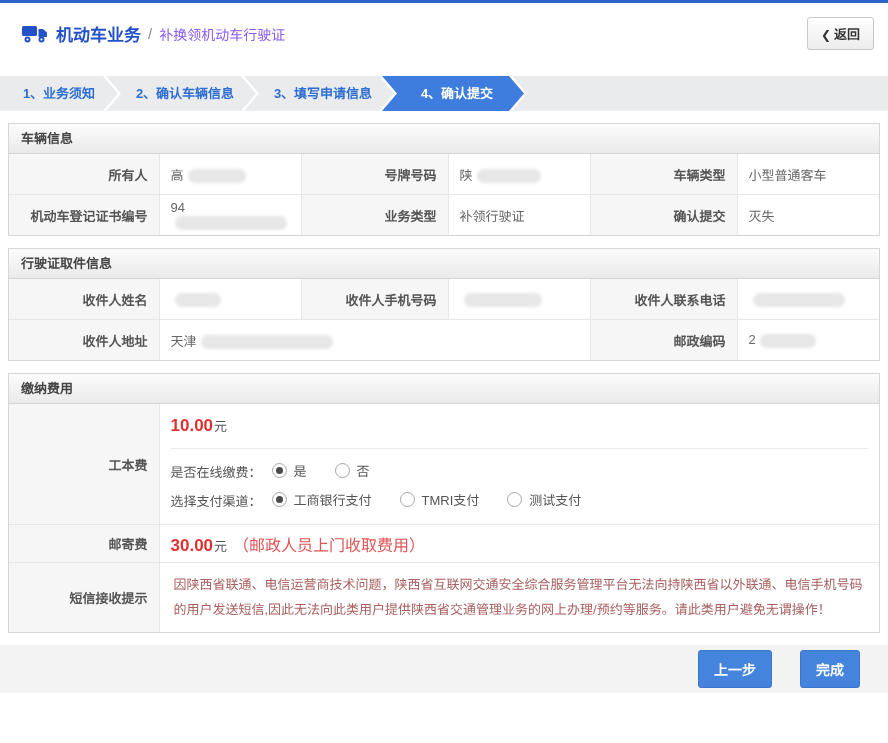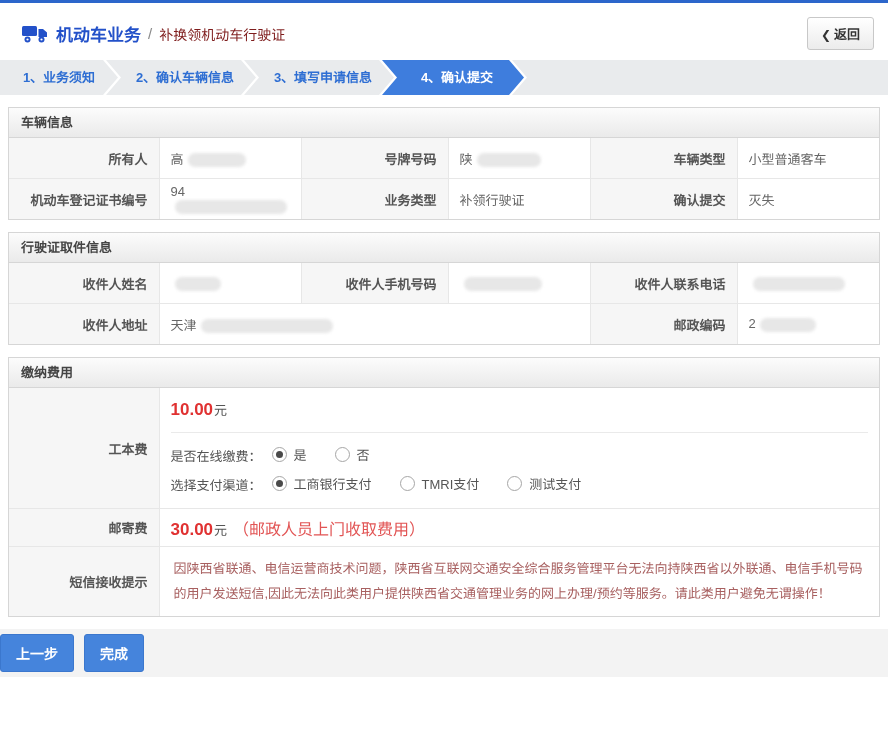--- a/index.html
+++ b/index.html
@@ -8,28 +8,28 @@
     font-family:"Liberation Sans","DejaVu Sans",sans-serif;
     -webkit-font-smoothing:antialiased;
   }
   .top-accent { height:3px; background:var(--brand-blue-dark,#2c66cb); }
 
   
   .page-header { display:flex; align-items:center; padding:14px 14px 10px 22px; }
   .truck-icon { width:26px; height:20px; margin-right:8px; flex:none; }
   .title { color:var(--brand-blue,#2351c9); font-size:17px; font-weight:bold; }
   .sep { color:#8a8a8a; margin:0 7px; font-size:15px; }
-  .subtitle { color:#7f1d1d; font-size:14px; }
+  .subtitle { color:#8b5cf6; font-size:14px; }
   .back-btn { margin-left:auto; background:linear-gradient(#ffffff,#ececec);
     border:1px solid #c8c8c8; border-radius:3px; color:#333; font-size:13px; font-weight:bold;
     padding:6px 13px; cursor:pointer; font-family:inherit; }
   .back-btn .chev { margin-right:3px; font-size:12px; }
 
   
-  .steps { display:flex; height:35px; margin-top:0; }
+  .steps { display:flex; height:35px; margin-top:16px; }
   .step, .step-filler { background:#e9ebed; line-height:35px; text-align:center;
     font-size:13px; font-weight:bold; color:var(--step-blue,#2e6ed3); flex:none;
     white-space:nowrap; overflow:hidden; }
   .step.first { clip-path:polygon(0 0, calc(100% - 15px) 0, 100% 50%, calc(100% - 15px) 100%, 0 100%); }
   .step.mid   { clip-path:polygon(0 0, calc(100% - 15px) 0, 100% 50%, calc(100% - 15px) 100%, 0 100%, 15px 50%);
     margin-left:-12px; padding-left:8px; }
   .step.active { background:var(--step-active,#3e7ddd); color:#fff; }
   .step-filler { flex:1; margin-left:-12px;
     clip-path:polygon(0 0, 100% 0, 100% 100%, 0 100%, 15px 50%); }
 
@@ -69,21 +69,21 @@
   .code-input { width:140px; height:28px; border:1px solid #c9c9c9; border-radius:2px;
     padding:0 8px; font-size:13px; font-family:inherit; color:#333; vertical-align:middle; }
   .code-btn { margin-left:10px; height:31px; padding:0 14px; vertical-align:middle;
     background:linear-gradient(#f9f9f9,#e7e7e7); border:1px solid #bfbfbf; border-radius:2px;
     font-size:13px; font-weight:bold; color:#333; cursor:pointer; font-family:inherit; }
   .sms-cell { padding:10px 14px !important; height:auto !important; }
   .sms-text { color:var(--warn-red,#a86060); font-size:13px; line-height:1.9; }
 
   
   .footer-bar { background:#f3f3f3; height:48px; margin-top:3px; display:flex;
-    align-items:center; gap:10px; padding-right:72px; }
+    align-items:center; justify-content:flex-end; gap:28px; padding-right:28px; }
   .btn-primary { background:var(--btn-blue,#4584dc); color:#fff; border:1px solid #3b77cd;
     border-radius:3px; font-size:14px; font-weight:bold; padding:8px 15px; cursor:pointer;
     font-family:inherit; }
 </style>
 </head>
 <body>
 
 <div class="top-accent"></div>
 
 <div class="page-header">

